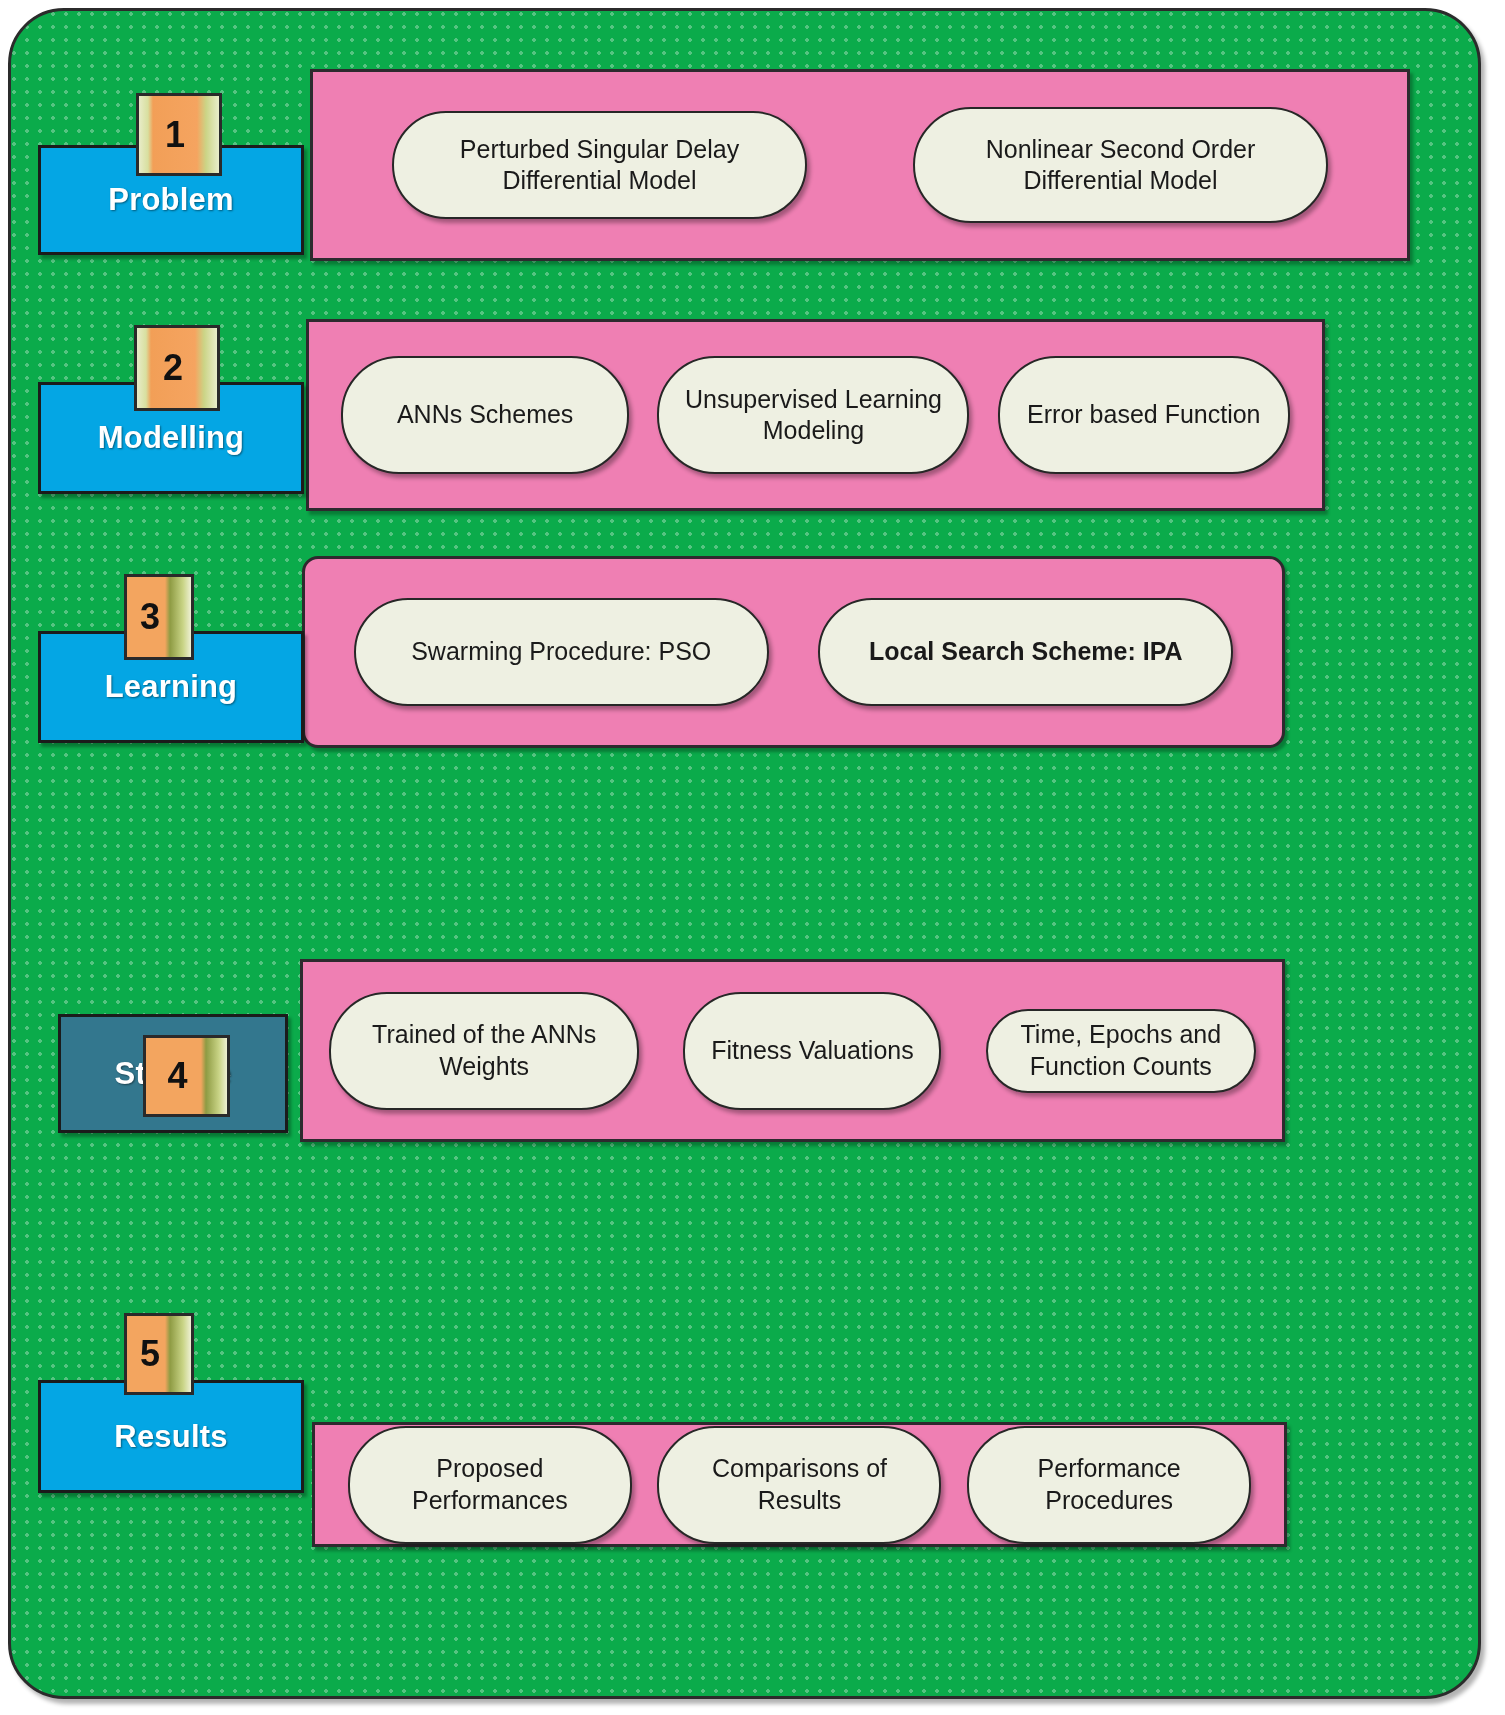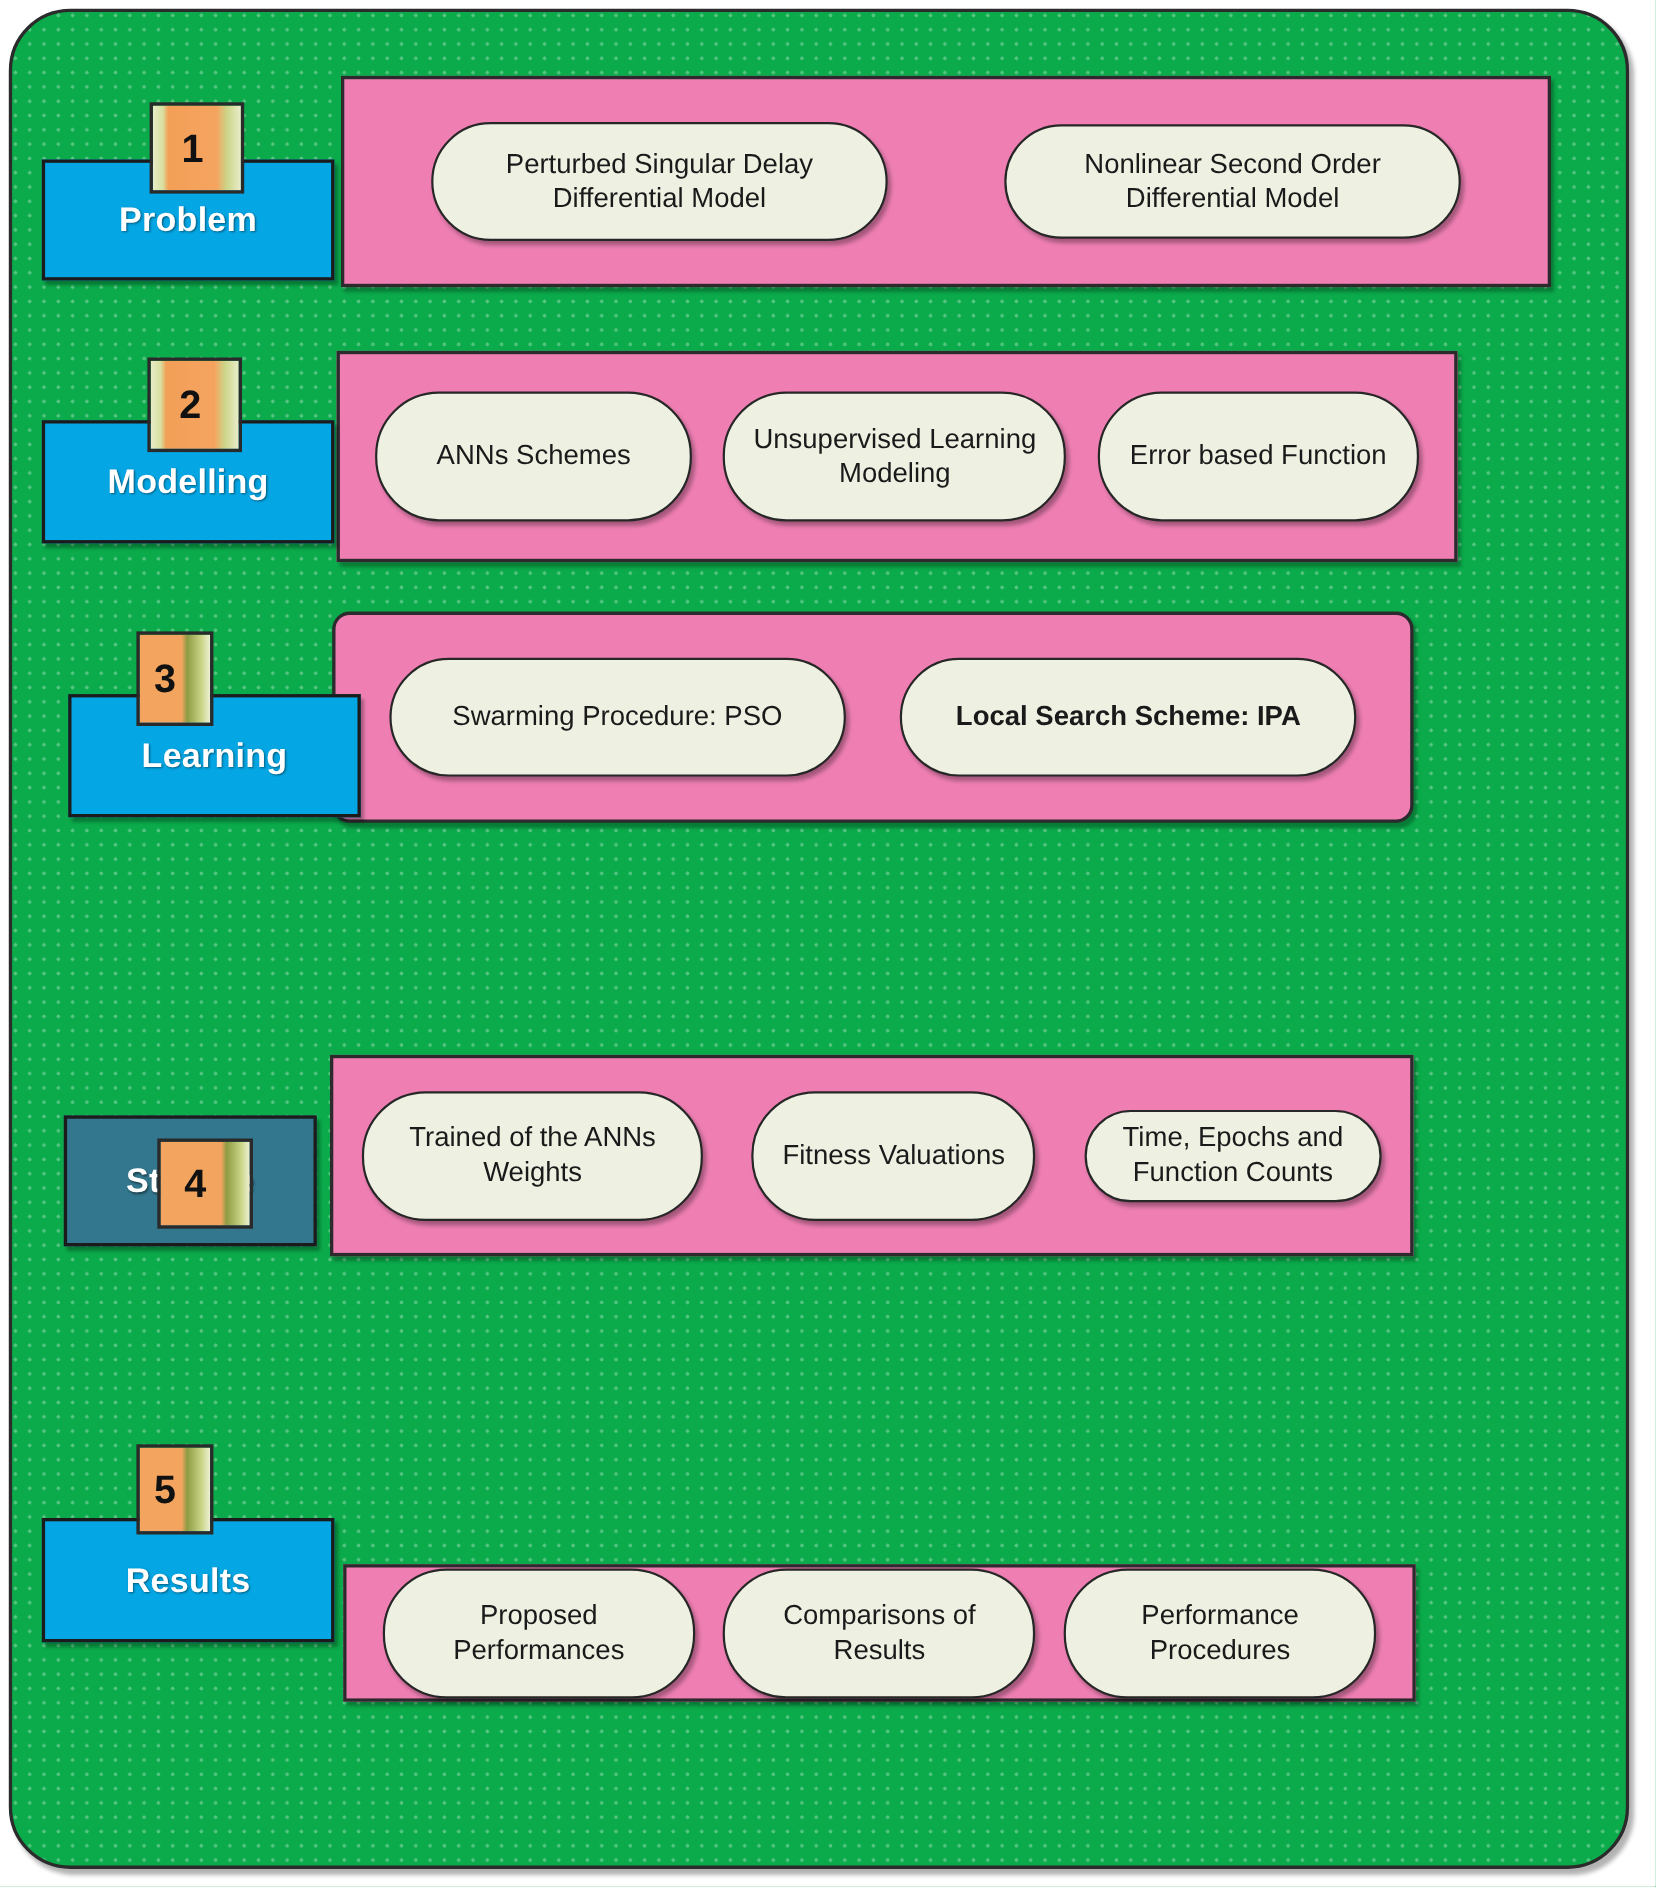--- a/index.html
+++ b/index.html
@@ -112,21 +112,21 @@
 <div id="canvas">
   <div id="frame"></div>
 
   <div class="panel" style="left:310px;top:69px;width:1100px;height:192px;padding:0 26px;">
     <div class="item" style="width:415px;height:108px;">
       <div>
         <span class="l">Perturbed Singular Delay</span>
         <span class="l">Differential Model</span>
       </div>
     </div>
-    <div class="item" style="width:415px;height:104px;">
+    <div class="item" style="width:415px;height:116px;">
       <div>
         <span class="l">Nonlinear Second Order</span>
         <span class="l">Differential Model</span>
       </div>
     </div>
   </div>
   <div class="stage-label blue" style="left:38px;top:145px;width:266px;height:110px;">
     <span>Problem</span>
   </div>
   <div class="badge both" style="left:136px;top:93px;width:86px;height:83px;">
@@ -163,21 +163,21 @@
       <div>
         <span class="l">Swarming Procedure: PSO</span>
       </div>
     </div>
     <div class="item" style="width:415px;height:108px;font-weight:bold;">
       <div>
         <span class="l">Local Search Scheme: IPA</span>
       </div>
     </div>
   </div>
-  <div class="stage-label blue" style="left:38px;top:631px;width:266px;height:112px;margin-left:24px;">
+  <div class="stage-label blue" style="left:38px;top:631px;width:266px;height:112px;">
     <span>Learning</span>
   </div>
   <div class="badge right" style="left:124px;top:574px;width:70px;height:86px;">
     <span>3</span>
   </div>
 
   <div class="panel" style="left:300px;top:959px;width:985px;height:183px;padding:0 18px;gap:28px;">
     <div class="item" style="width:310px;height:118px;">
       <div>
         <span class="l">Trained of the ANNs</span>

